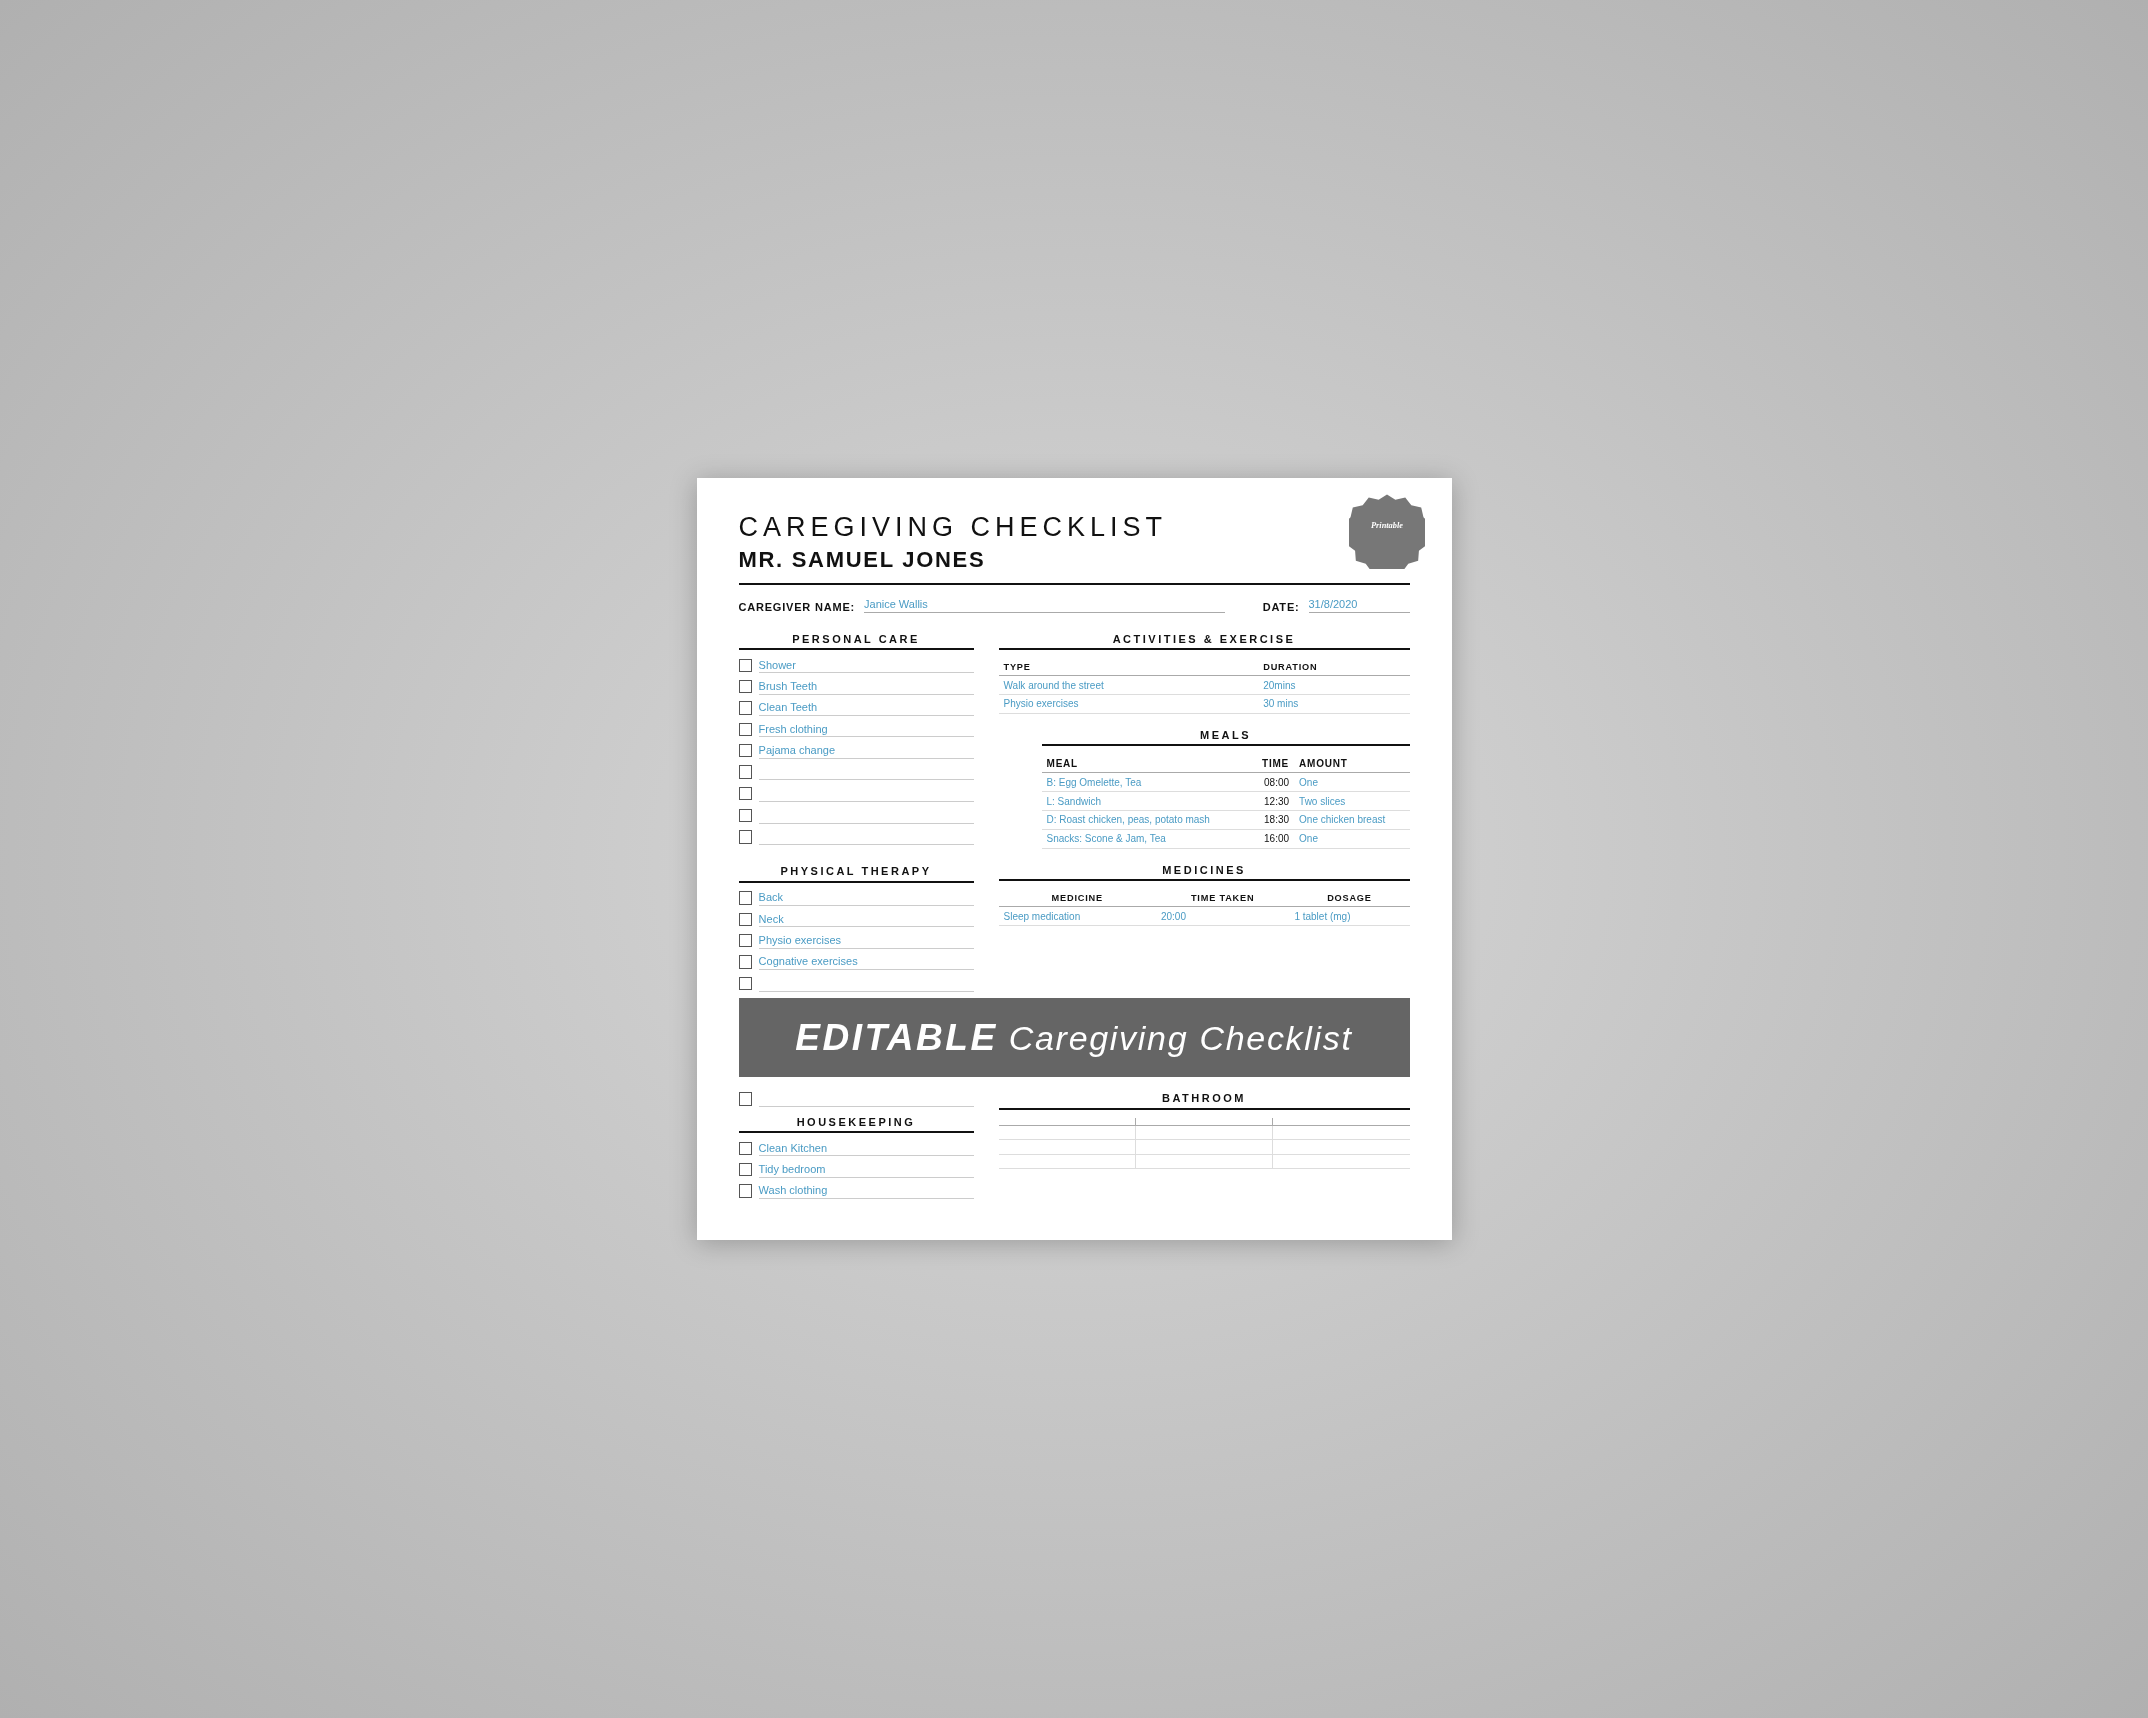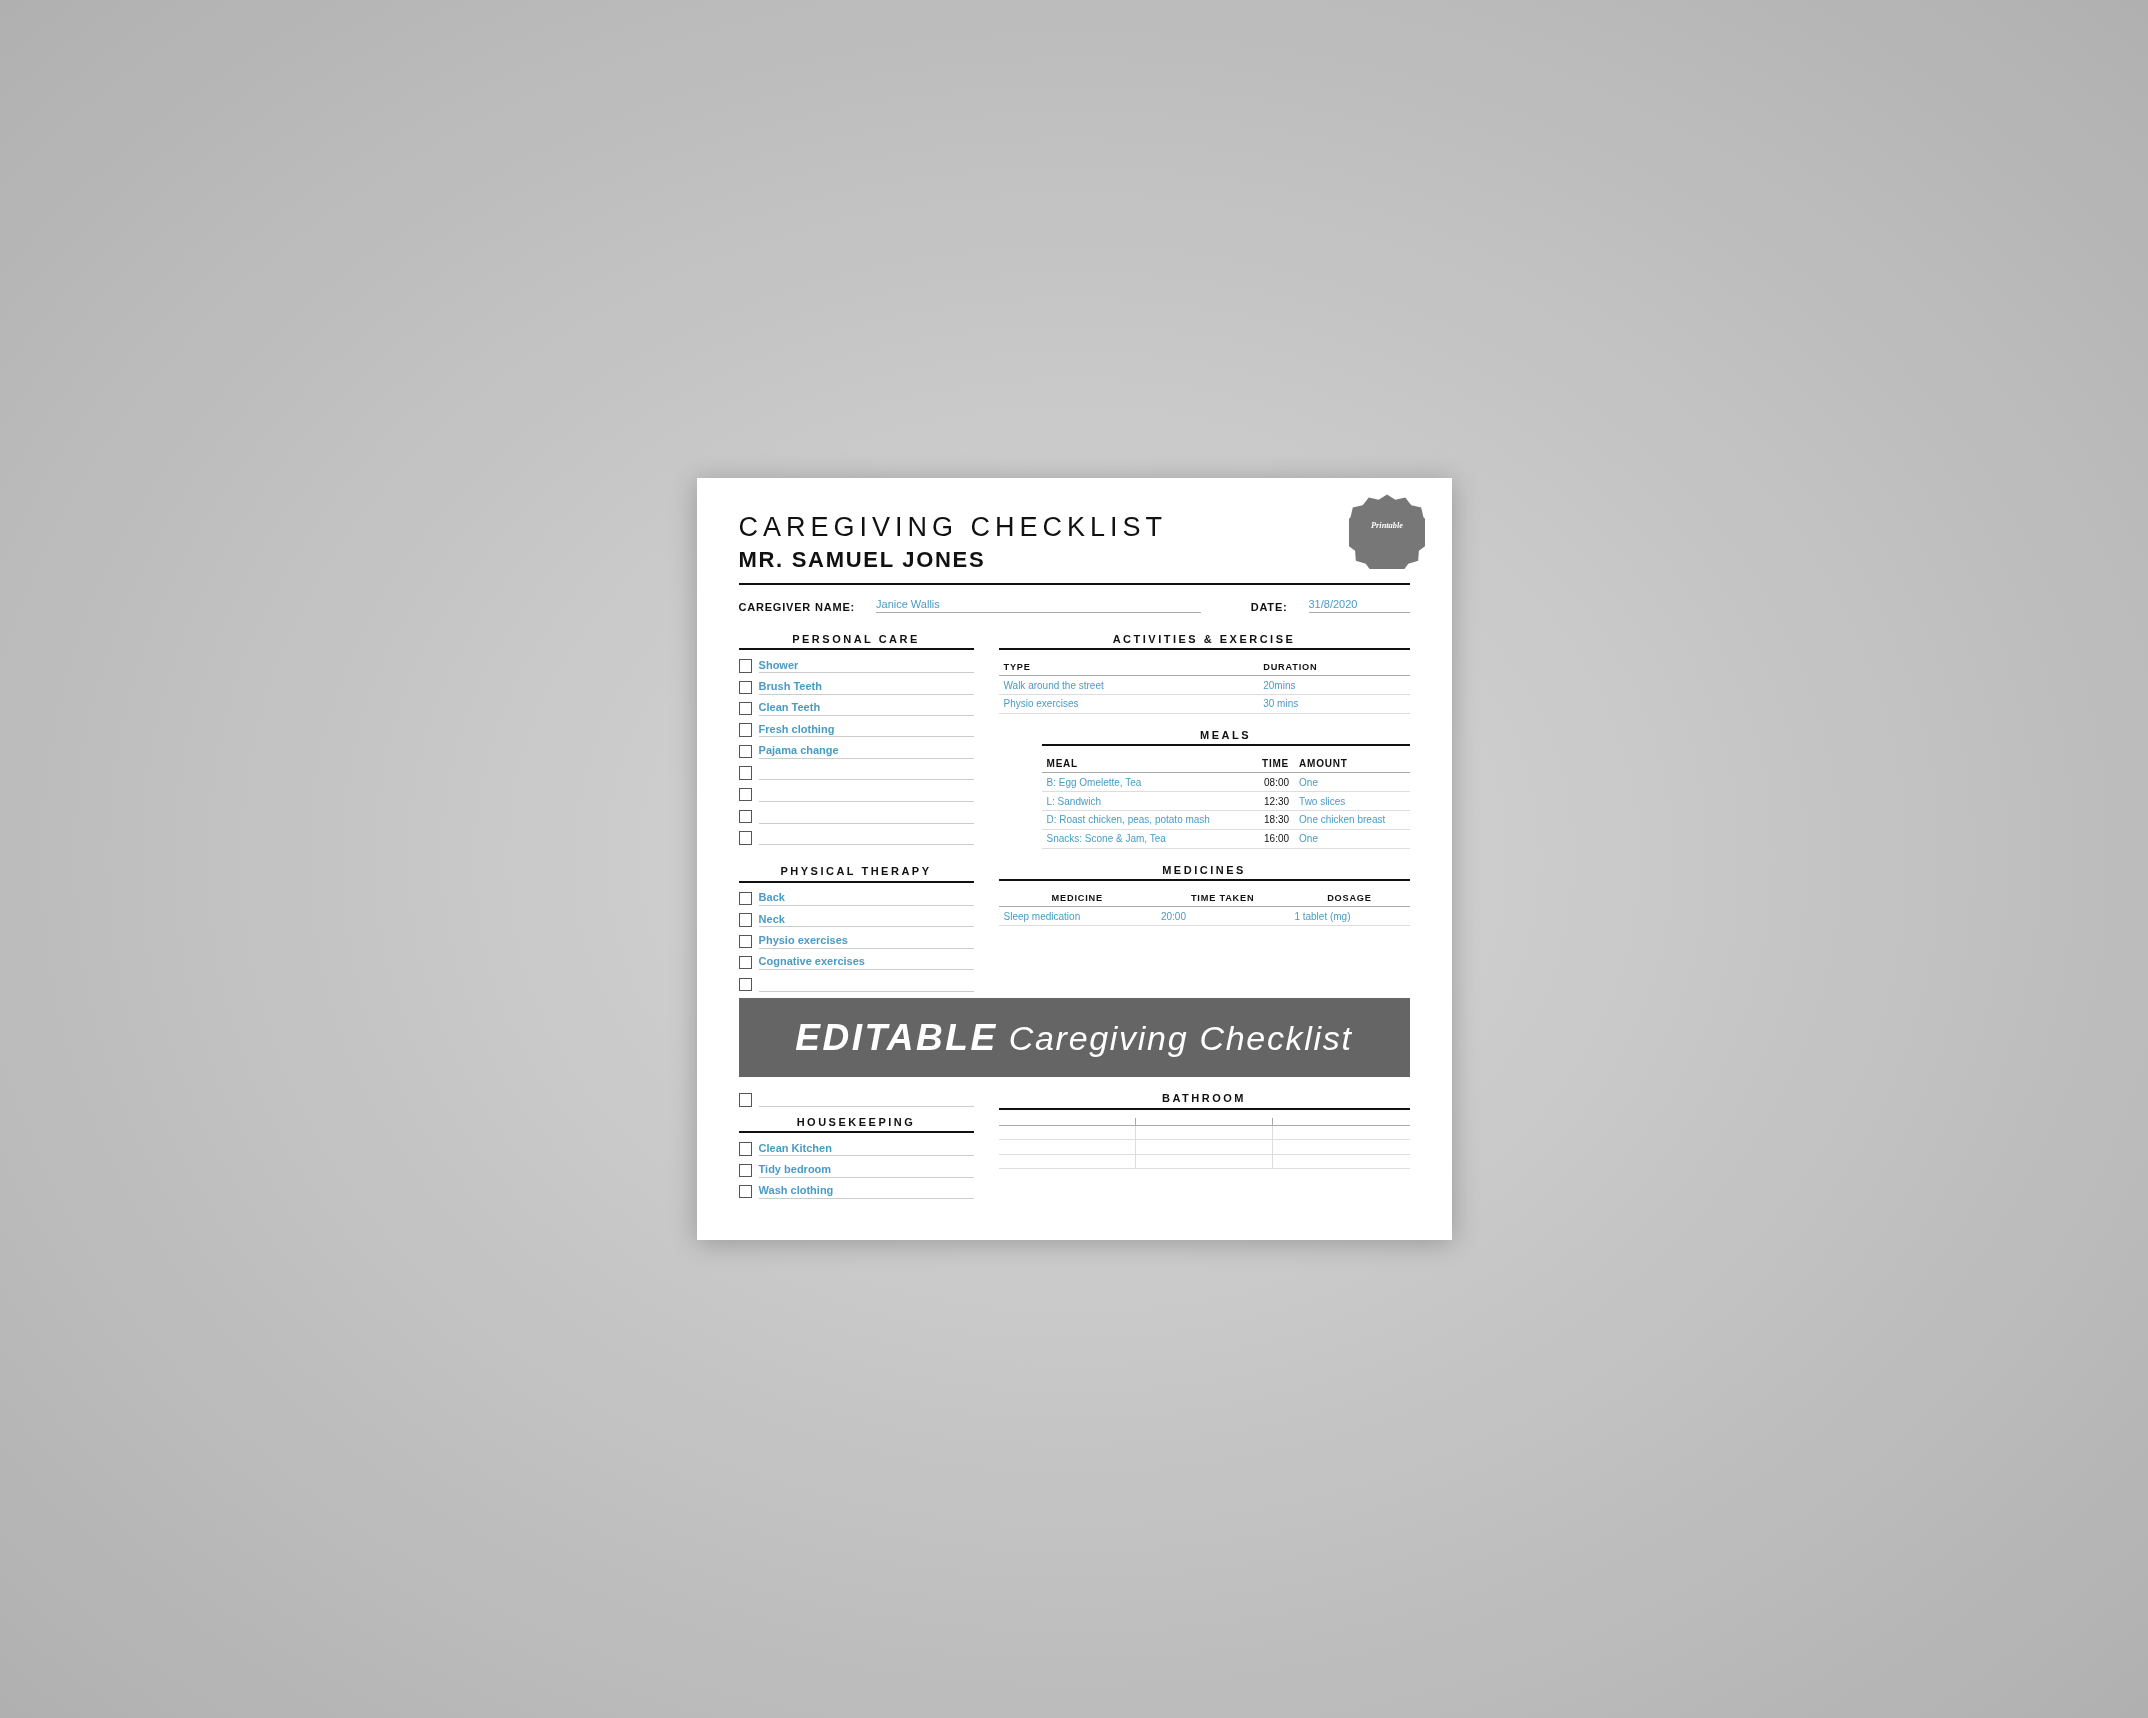--- a/index.html
+++ b/index.html
@@ -40,21 +40,21 @@
     }
     .header-divider {
       border: none;
       border-top: 2.5px solid #111;
       margin: 10px 0 13.4px 0;
     }
     
     .caregiver-row {
       display: flex;
       align-items: flex-end;
-      gap: 16px;
+      gap: 4px;
       margin-bottom: 20px;
     }
     .caregiver-label {
       font-size: 11px;
       font-weight: 600;
       letter-spacing: 0.8px;
       color: #111;
       white-space: nowrap;
     }
     .caregiver-value {
@@ -112,24 +112,22 @@
       letter-spacing: 2.5px;
       text-transform: uppercase;
       color: #111;
       padding-bottom: 3.4px;
       border-bottom: 2.1px solid #111;
       margin-bottom: 8.4px;
     }
     
     .checklist-item {
       display: flex;
-      align-items: center;
       gap: 6.7px;
       margin-bottom: 6.7px;
-      font-weight: bold;
     }
     .checkbox {
       width: 13.4px;
       height: 13.4px;
       border: 1.3px solid #555;
       flex-shrink: 0;
       background: #fff;
     }
     .checklist-text {
       font-size: 11px;

